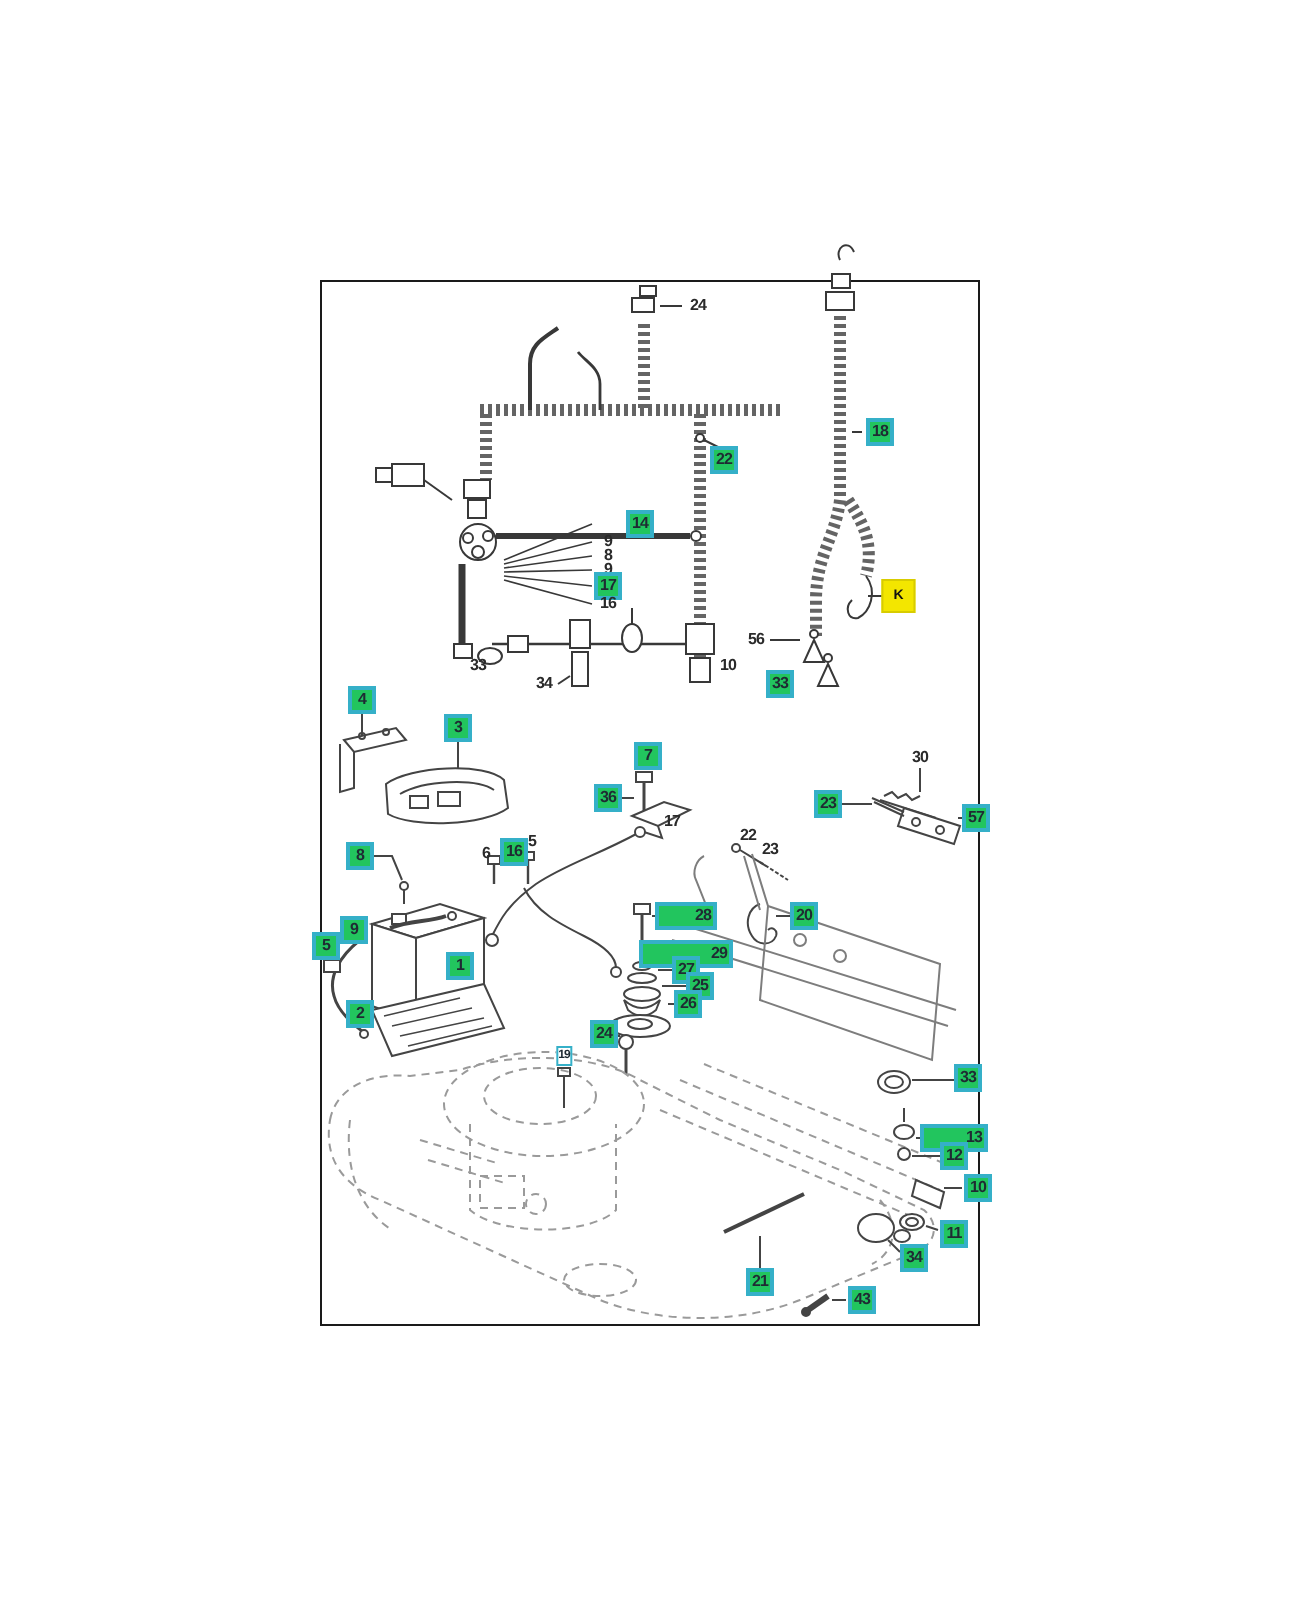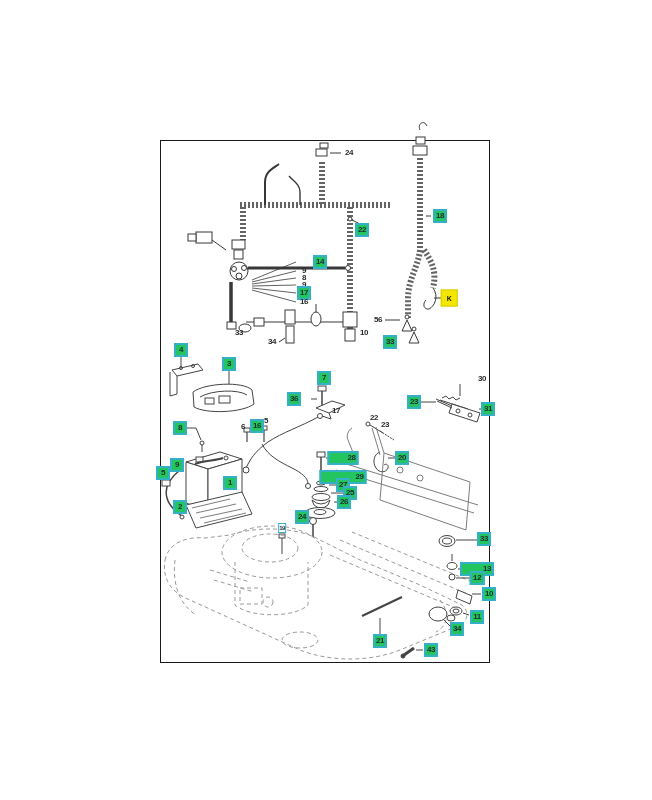--- a/index.html
+++ b/index.html
@@ -261,45 +261,45 @@
       <div class="lbl box" style="left: 304px; top: 293px;">17</div>
       <div class="lbl plain" style="left: 304px; top: 302px;">16</div>
       <div class="lbl plain" style="left: 239px; top: 333px;">33</div>
       <div class="lbl plain" style="left: 272px; top: 342px;">34</div>
       <div class="lbl plain" style="left: 364px; top: 333px;">10</div>
       <div class="lbl plain" style="left: 378px; top: 320px;">56</div>
       <div class="lbl box" style="left: 390px; top: 342px;">33</div>
       <div class="lbl box" style="left: 181px; top: 350px;">4</div>
       <div class="lbl box" style="left: 229px; top: 364px;">3</div>
       <div class="lbl box" style="left: 324px; top: 378px;">7</div>
-      <div class="lbl box" style="left: 294px; top: 399px;">36</div>
+      <div class="lbl box" style="left: 304px; top: 399px;">36</div>
       <div class="lbl plain" style="left: 336px; top: 411px;">17</div>
-      <div class="lbl plain" style="left: 460px; top: 379px; margin-left: 22px;">30</div>
+      <div class="lbl plain" style="left: 460px; top: 379px;">30</div>
       <div class="lbl box" style="left: 414px; top: 402px;">23</div>
-      <div class="lbl box" style="left: 488px; top: 409px;">31</div>
+      <div class="lbl box" style="left: 488px; top: 409px;">57</div>
       <div class="lbl plain" style="left: 374px; top: 418px;">22</div>
       <div class="lbl plain" style="left: 385px; top: 425px;">23</div>
       <div class="lbl box" style="left: 180px; top: 428px;">8</div>
       <div class="lbl plain" style="left: 243px; top: 427px;">6</div>
       <div class="lbl box" style="left: 257px; top: 426px;">16</div>
       <div class="lbl plain" style="left: 266px; top: 421px;">5</div>
       <div class="lbl box" style="left: 177px; top: 465px;">9</div>
       <div class="lbl box" style="left: 163px; top: 473px;">5</div>
       <div class="lbl box" style="left: 230px; top: 483px;">1</div>
       <div class="lbl box" style="left: 180px; top: 507px;">2</div>
       <div class="lbl box" style="left: 402px; top: 458px;">20</div>
       <div class="lbl box" style="left: 343px; top: 458px; padding-left: 18px;">28</div>
       <div class="lbl box" style="left: 343px; top: 477px; padding-left: 34px;">29</div>
       <div class="lbl box" style="left: 343px; top: 485px;">27</div>
       <div class="lbl box" style="left: 350px; top: 493px;">25</div>
       <div class="lbl box" style="left: 344px; top: 502px;">26</div>
       <div class="lbl box" style="left: 302px; top: 517px;">24</div>
       <div class="lbl box-small" style="left: 282px; top: 528px;">19</div>
       <div class="lbl box" style="left: 484px; top: 539px;">33</div>
       <div class="lbl box" style="left: 477px; top: 569px; padding-left: 21px;">13</div>
-      <div class="lbl box" style="left: 477px; top: 578px; font-family: Liberation Mono, monospace;">12</div>
+      <div class="lbl box" style="left: 477px; top: 578px;">12</div>
       <div class="lbl box" style="left: 489px; top: 594px;">10</div>
       <div class="lbl box" style="left: 477px; top: 617px;">11</div>
       <div class="lbl box" style="left: 457px; top: 629px;">34</div>
       <div class="lbl box" style="left: 380px; top: 641px;">21</div>
       <div class="lbl box" style="left: 431px; top: 650px;">43</div>
     </div>
 </div>
 
 </body></html>

